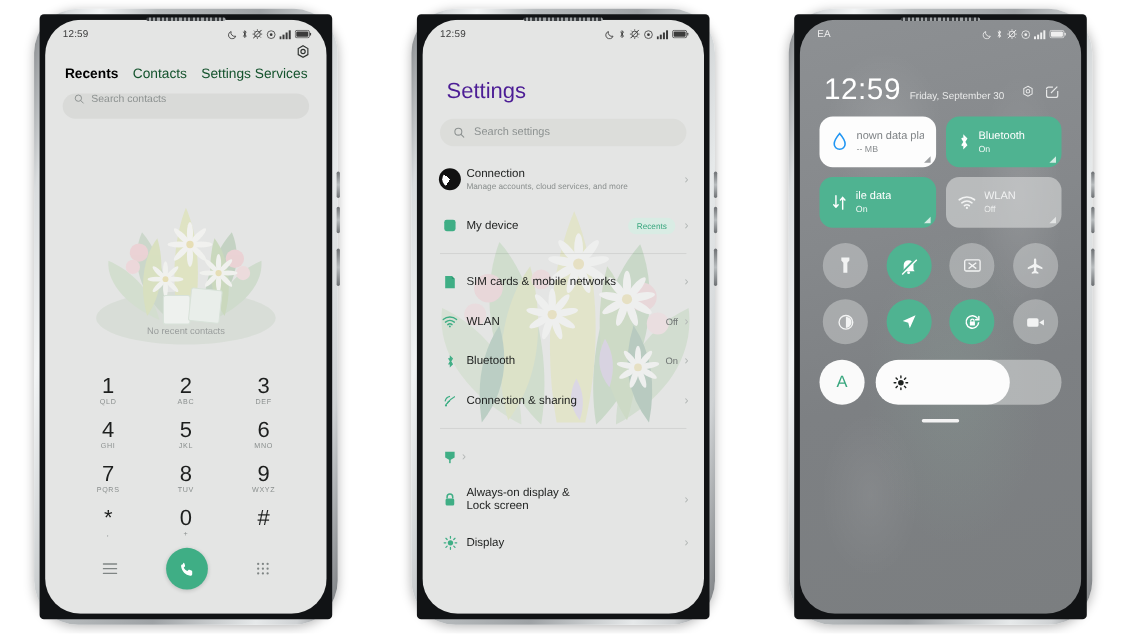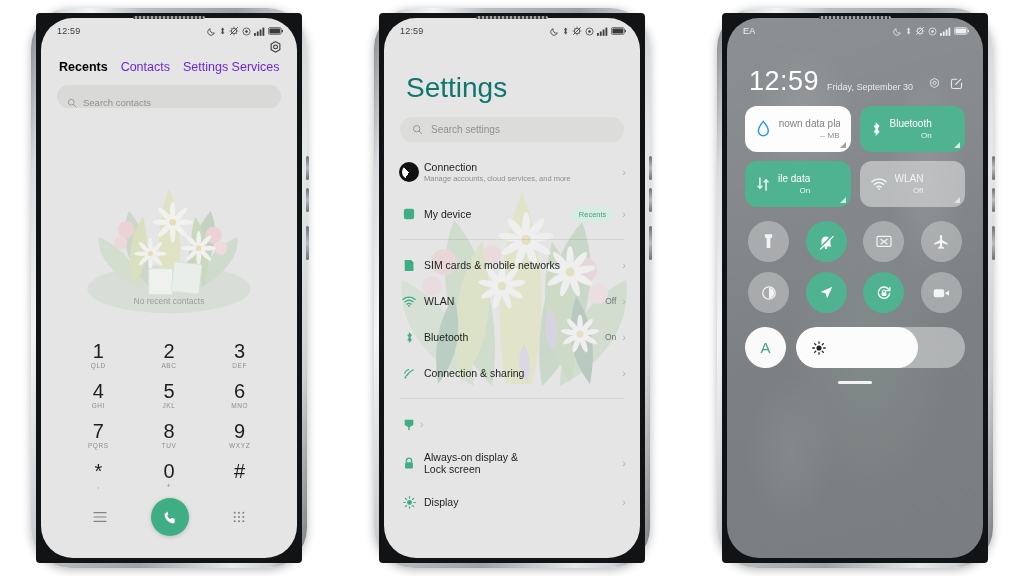--- a/index.html
+++ b/index.html
@@ -58,25 +58,25 @@
   .sb-left { font-weight: 500; }
   .sb-right { display:flex; align-items:center; gap:3px; }
   .sb-right svg { display:block; }
   .dark .statusbar { color: #efefef; }
   .light .statusbar { color: #3b3b3b; }
 
   
   .dialer-screen { width:100%; height:100%; background:#e4e5e4; position:relative; }
   .gear-wrap { position:absolute; right:14px; top:22px; }
   .tabs { display:flex; gap:13px; padding: 20px 0 0 18px; font-size:12.5px; }
-  .tab { color:#6d28d9; }
+  .tab { color:#14532d; }
   .tab.active { color:#000000;font-weight:bold; }
   .searchbar {
     margin: 11px 16px 0 16px; height: 23px; border-radius: 12px;
-    background:#d9dad8; display:flex; align-items:flex-end; gap:6px; padding: 0 10px;
+    background:#d9dad8; display:flex; align-items:flex-start; gap:6px; padding: 0 10px;
     font-size: 9.5px; color:#8d9291;
   }
   .illustration { position:absolute; left:0; right:0; top:125px; height:190px; }
   .illo-caption {
     position:absolute; left:0; right:0; top:278px; text-align:center;
     font-size: 8.5px; color:#9a9e9d;
   }
   .keypad { position:absolute; left:0; right:0; top:318px; padding: 0 22px; }
   .keyrow { display:flex; }
   .key { flex:1; text-align:center; padding: 6px 0 6px; }
@@ -87,21 +87,21 @@
     display:flex; align-items:center; justify-content:space-around; padding: 0 30px;
   }
   .callbtn {
     width: 38px; height: 38px; border-radius:50%; background:#3fae85;
     display:flex; align-items:center; justify-content:center;
     box-shadow: 0 1px 4px rgba(0,0,0,.18);
   }
 
   
   .settings-screen { width:100%; height:100%; background:#e4e5e4; position:relative; overflow:hidden; }
-  .settings-title { font-size: 28px; color:#0f766e; padding: 32px 0 0 22px; font-weight: 400; }
+  .settings-title { font-size: 20px; color:#4c1d95; padding: 32px 0 0 22px; font-weight: 400; }
   .set-search {
     margin: 13px 16px 0 16px; height: 25px; border-radius: 13px;
     background:#dcddda; display:flex; align-items:center; gap:8px; padding: 0 12px;
     font-size: 10px; color:#8d9291;
   }
   .set-illo { position:absolute; left:0; right:0; top:140px; height:230px; opacity:.5; }
   .set-list { position:relative; margin-top: 12px; }
   .set-row { display:flex; align-items:center; padding: 0 14px; min-height: 36px; position:relative; }
   .set-icon { width: 22px; flex:none; display:flex; align-items:center; justify-content:center; }
   .set-txt { flex:1; padding-left: 4px; }
@@ -129,21 +129,20 @@
   }
   .cc-clockrow { display:flex; align-items:flex-end; gap:8px; padding: 18px 0 0 22px; color:#fff; }
   .cc-time { font-size: 27px; font-weight:300; letter-spacing:.5px; line-height: 26px; }
   .cc-date { font-size: 9px; color:#e9eaea; padding-bottom: 2px; flex:1;margin-top:24px; }
   .cc-topicons { display:flex; gap:9px; padding-bottom: 4px; padding-right: 20px; }
   .cc-tiles { padding: 12px 18px 0 18px; display:grid; grid-template-columns: 1fr 1fr; gap: 9px; }
   .big-tile {
     height: 46px; border-radius: 12px; position:relative;
     display:flex; align-items:center; gap:8px; padding: 0 11px;
     overflow:hidden;
-    text-align:right;
   }
   .big-tile .bt-txt { overflow:hidden; }
   .bt-title { font-size: 10px; line-height: 12px; white-space:nowrap; }
   .bt-sub { font-size: 8px; opacity:.9; margin-top:1px; white-space:nowrap; }
   .tile-on { background:#4fb391; color:#fff; }
   .tile-off { background: rgba(216,218,218,.62); color:#f2f3f3; }
   .tile-white { background:#fdfdfd; color:#7d8184; }
   .corner {
     position:absolute; right:5px; bottom:4px; width:0; height:0;
     border-left: 6px solid transparent; border-bottom: 6px solid currentColor; opacity:.75;

